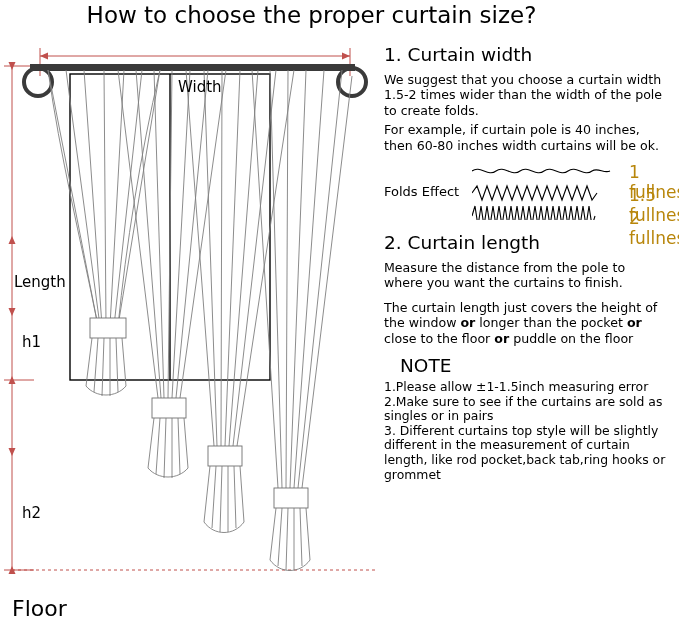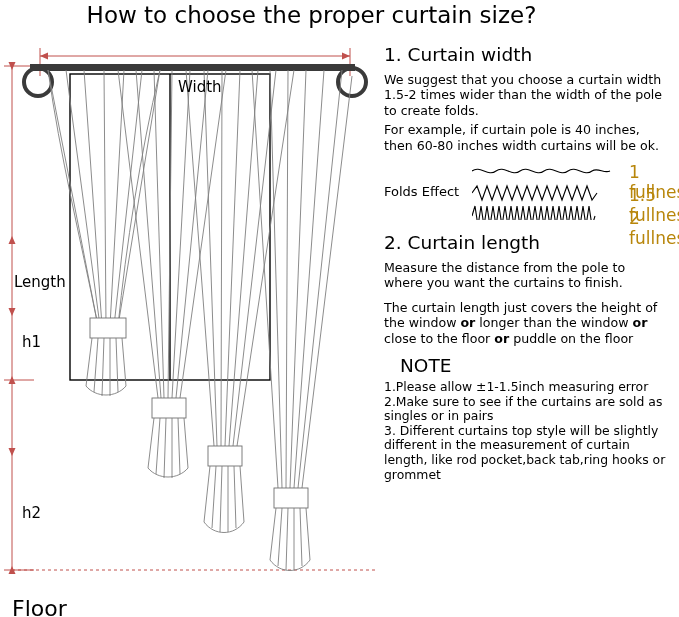--- a/index.html
+++ b/index.html
@@ -248,21 +248,21 @@
       </svg>
       <div class="fullness-lbl fl1">1 fullness</div>
       <div class="fullness-lbl fl2">1.5 fullness</div>
       <div class="fullness-lbl fl3">2 fullness</div>
     </div>
 
     <div class="h2">2. Curtain length</div>
     <div class="p">Measure the distance from the pole to where you want the curtains to finish.</div>
 
     <div class="p">
-      <span>The curtain length just covers the height of the window </span><span class="b">or</span><span> longer than the window </span><span class="b">or</span><br>
+      <span>The curtain length just covers the height of the window </span><span class="b">or</span><span> longer than the pocket </span><span class="b">or</span><br>
       <span>close to the floor </span><span class="b">or</span><span> puddle on the floor</span>
     </div>
 
 
     <div class="note-h">NOTE</div>
     <div class="note-list">
       <div>1.Please allow ±1-1.5inch measuring error</div>
       <div>2.Make sure to see if the curtains are sold as singles or in pairs</div>
       <div>3. Different curtains top style will be slightly different in the measurement of curtain length, like rod pocket,back tab,ring hooks or grommet</div>
     </div>

